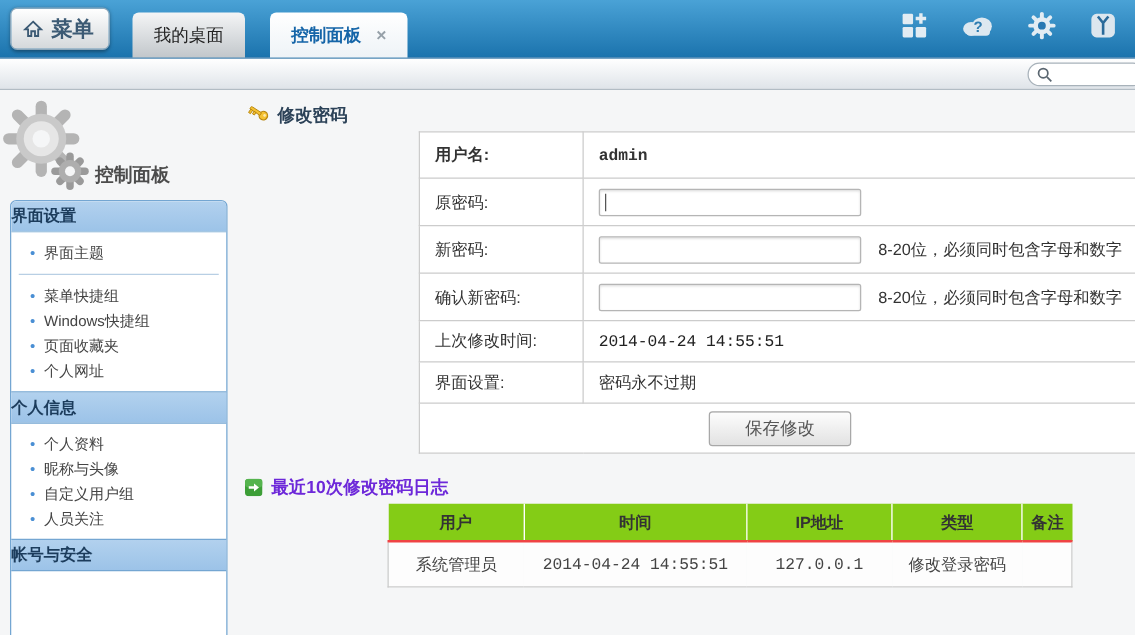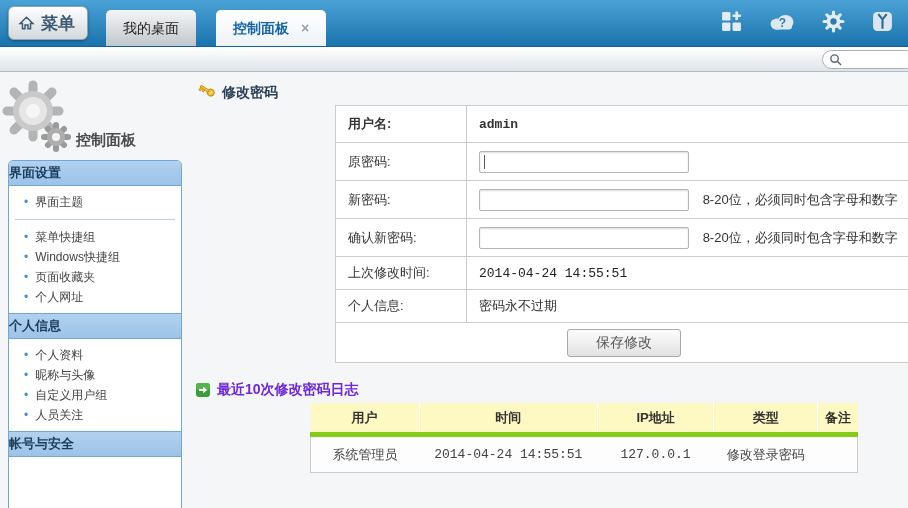--- a/index.html
+++ b/index.html
@@ -101,27 +101,27 @@
   .btn-row{text-align:center !important;padding:0 !important;}
   .save-btn{
     padding:4px 28px;font-size:14px;color:#555;
     background:linear-gradient(#fdfdfd,#e2e2e2);
     border:1px solid #a8a8a8;border-radius:3px;cursor:pointer;
   }
 
   
   .log-table{position:absolute;left:310px;top:403px;width:548px;border-collapse:collapse;}
   .log-table th{
-    height:27px;background:#fef9c3;font-size:13px;font-weight:bold;color:#333;
+    height:27px;background:#84cc16;font-size:13px;font-weight:bold;color:#333;
     border-right:1px solid #fff;border-bottom:2px solid #ef4444;text-align:center;
   }
   .log-table th:last-child{border-right:none;}
   .log-table td{
     height:33px;background:#fdfdfd;font-size:13px;color:#444;text-align:center;
-    border-top:5px solid #84cc16;border-bottom:1px solid #ccc;
+    border-top:2px solid #84cc16;border-bottom:1px solid #ccc;
   }
   .log-table td:first-child{border-left:1px solid #ccc;}
   .log-table td:last-child{border-right:1px solid #ccc;}
   .c1{width:110px;} .c2{width:180px;} .c3{width:115px;} .c4{width:105px;} .c5{width:38px;}
 </style>
 </head>
 <body>
 
 <div class="topbar">
   <div class="menu-btn">
@@ -284,21 +284,21 @@
     <td>
       <input type="password" class="inp" value="" style="">
       <span class="hint">8-20位，必须同时包含字母和数字</span>
     </td>
   </tr>
   <tr style="height:33px;">
     <td class="lbl">上次修改时间:</td>
     <td><span class="mono" style="font-size:13px;color:#222;">2014-04-24 14:55:51</span></td>
   </tr>
   <tr style="height:33px;">
-    <td class="lbl">个人信息:</td>
+    <td class="lbl">界面设置:</td>
     <td>密码永不过期</td>
   </tr>
   <tr style="height:40px;">
     <td colspan="2" class="btn-row">
       <button class="save-btn">保存修改</button>
     </td>
   </tr>
 </tbody>
   </table>
 

